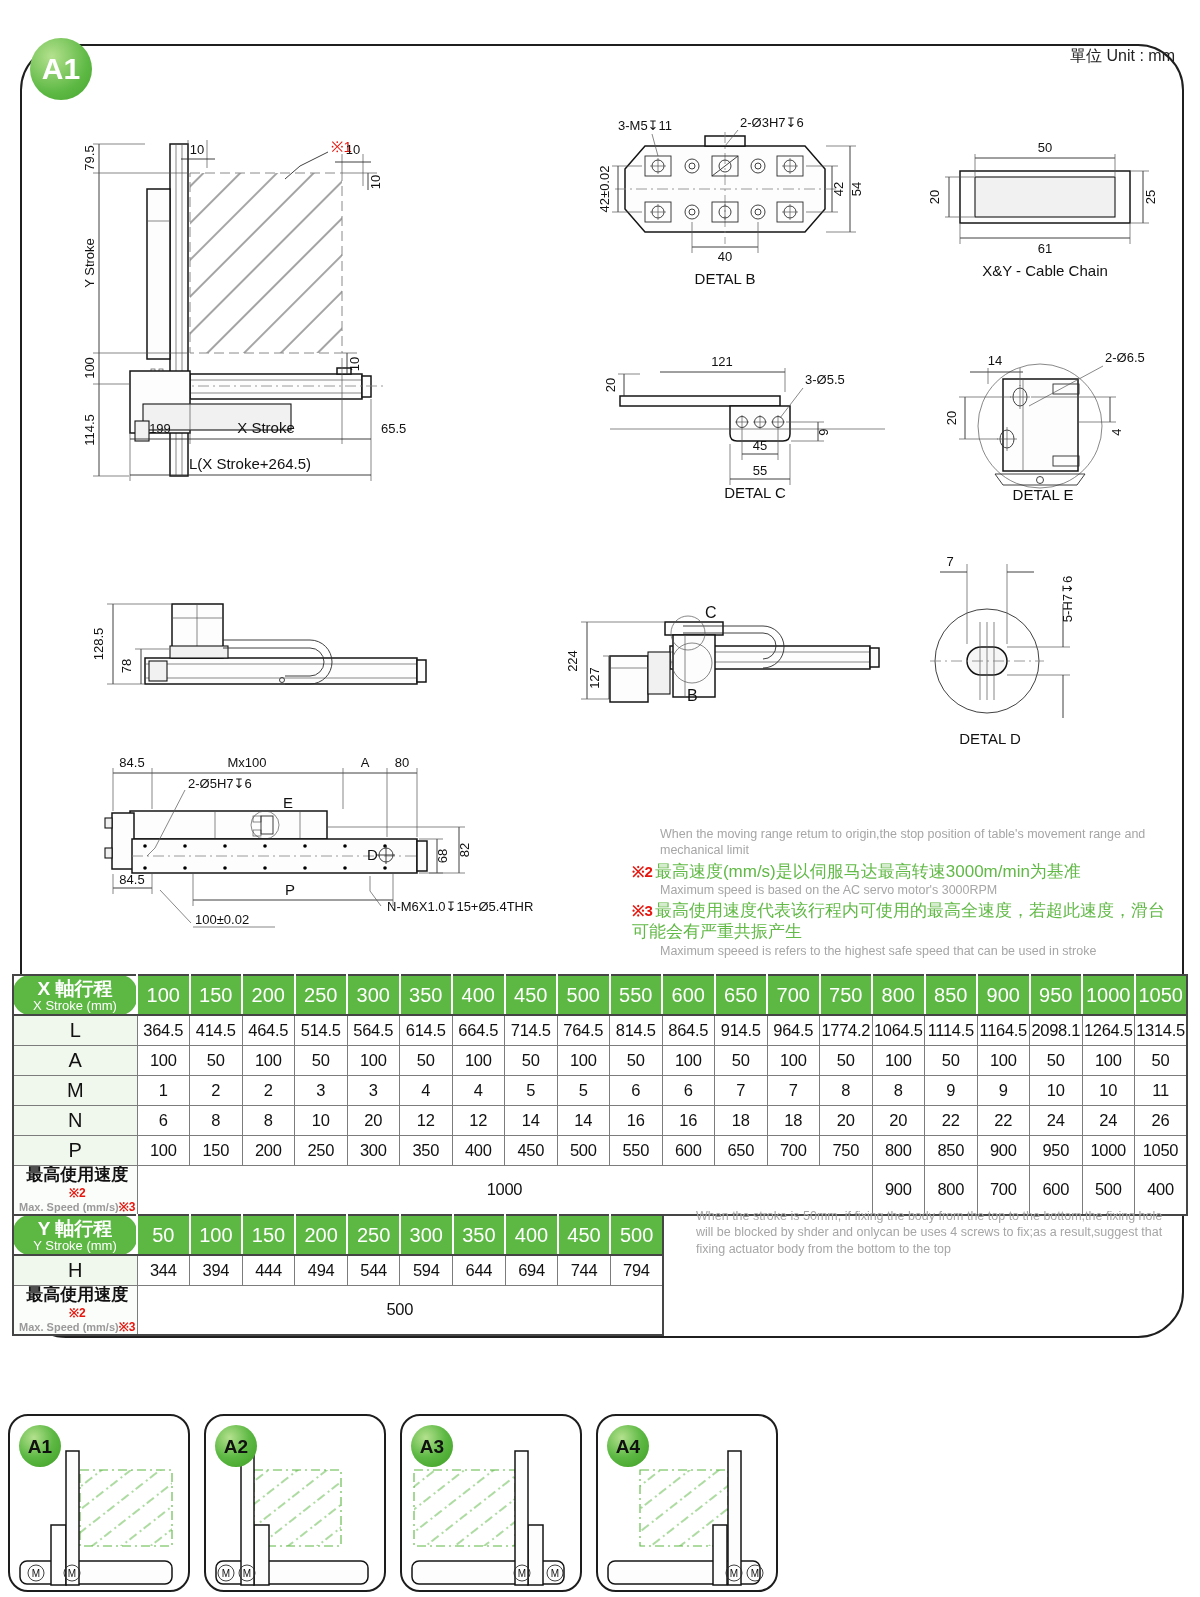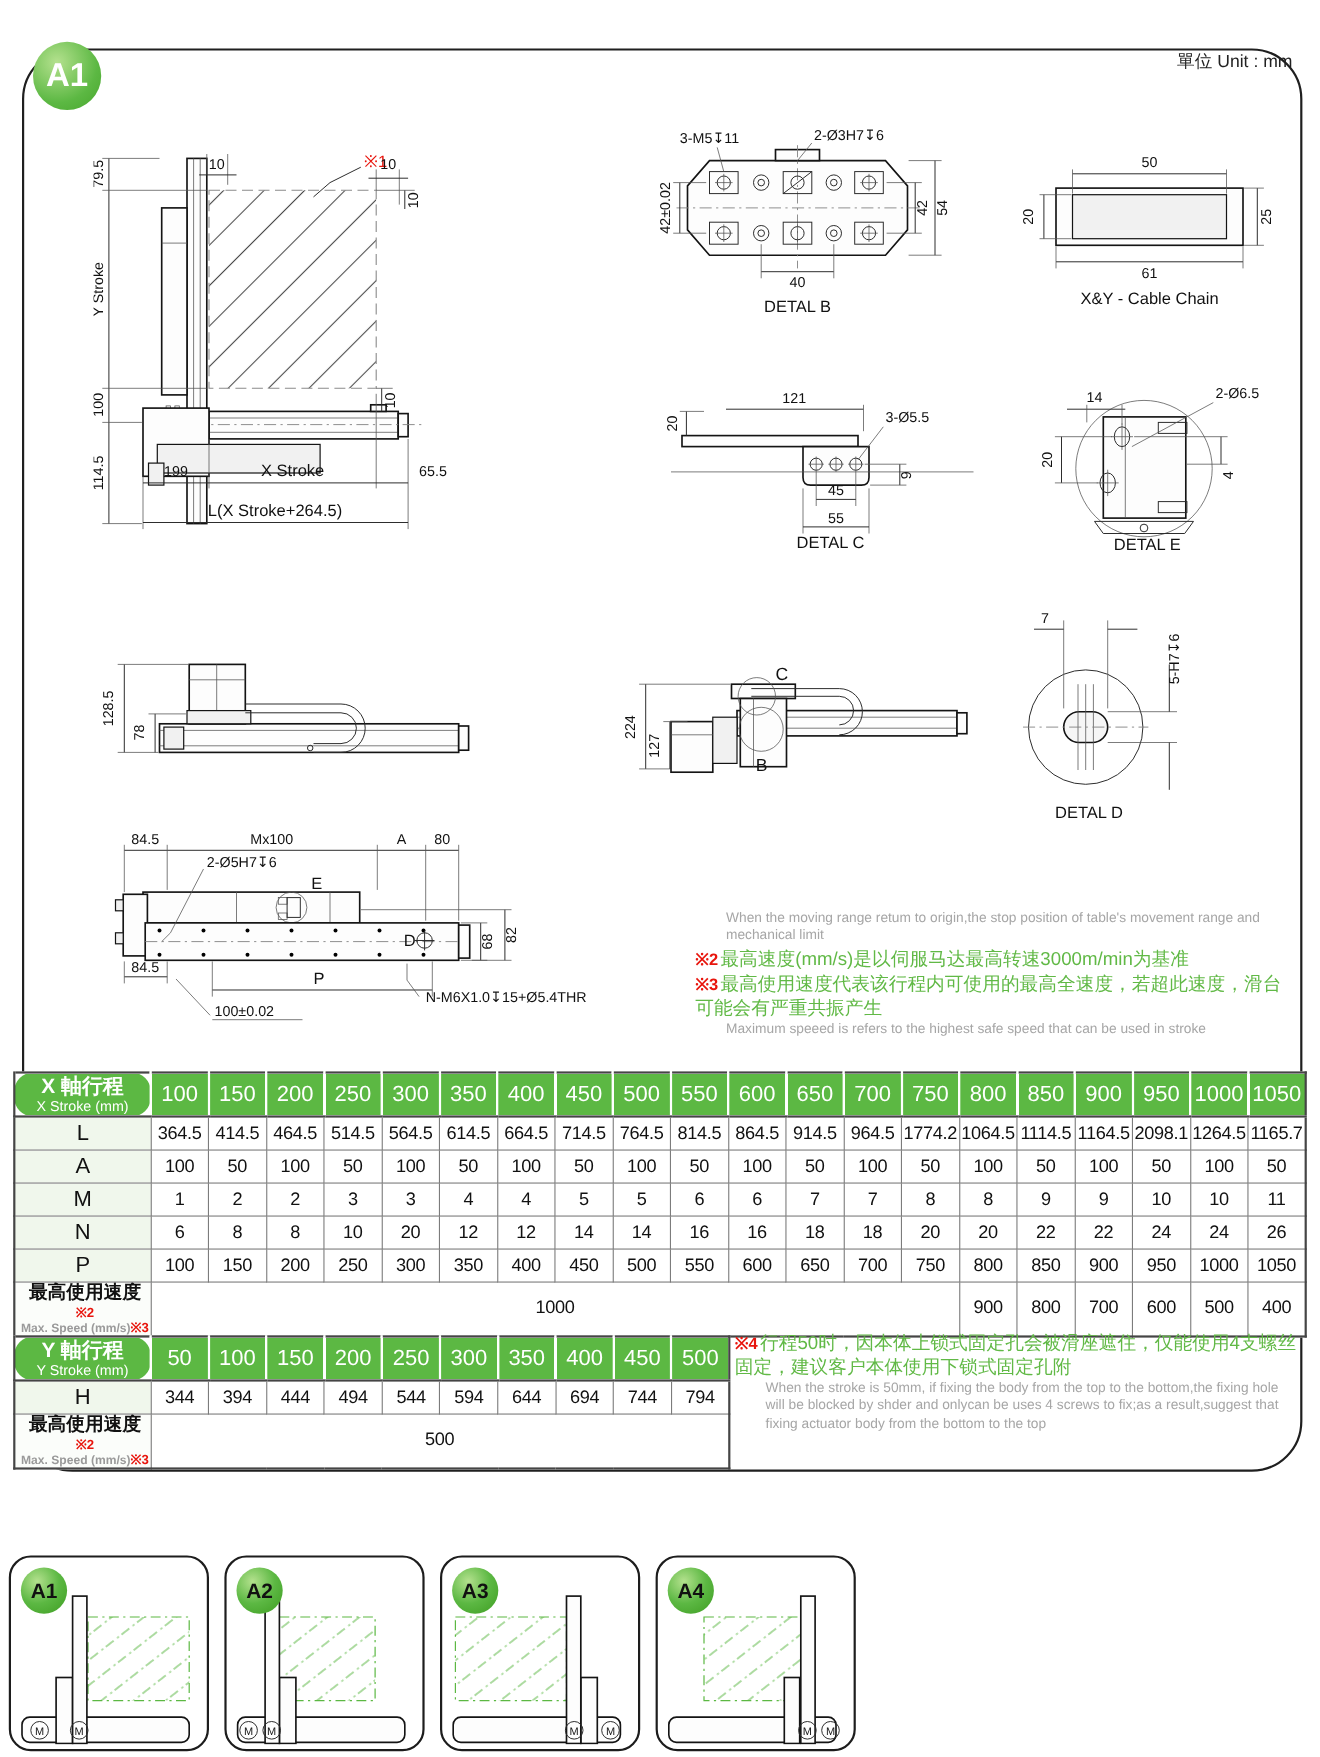--- a/index.html
+++ b/index.html
@@ -472,20 +472,21 @@
     <text transform="rotate(-90 384 122)" x="384" y="122" text-anchor="middle">82</text>
     <text x="47" y="156" text-anchor="middle">84.5</text>
     <text class="t15" x="205" y="167" text-anchor="middle">P</text>
     <text x="302" y="183">N-M6X1.0↧15+Ø5.4THR</text>
     <text x="110" y="196">100±0.02</text>
   </svg>
 
   <div class="notes" style="left:632px;top:810px;width:545px">
     <div class="note-en">When the moving range retum to origin,the stop position of table's movement range and mechanical limit</div>
     <div class="note-line"><span class="mk">※2</span><span class="zh">最高速度(mm/s)是以伺服马达最高转速3000m/min为基准</span></div>
+    <div class="note-en">Maximum speed is based on the AC servo motor's 3000RPM</div>
     <div class="note-line"><span class="mk">※3</span><span class="zh">最高使用速度代表该行程内可使用的最高全速度，若超此速度，滑台可能会有严重共振产生</span></div>
     <div class="note-en">Maximum speeed is refers to the highest safe speed that can be used in stroke</div>
   </div>
 
   <table class="dtable" style="left:12px;top:958px;width:1176px">
     <colgroup>
         <col style="width:124px">
         <col span="20">
       </colgroup>
     <thead>
@@ -531,21 +532,21 @@
           <td>814.5</td>
           <td>864.5</td>
           <td>914.5</td>
           <td>964.5</td>
           <td>1774.2</td>
           <td>1064.5</td>
           <td>1114.5</td>
           <td>1164.5</td>
           <td>2098.1</td>
           <td>1264.5</td>
-          <td>1165.7</td>
+          <td>1314.5</td>
       </tr>
       <tr class="drow">
         <th class="rl">A</th>
         <td>100</td>
           <td>50</td>
           <td>100</td>
           <td>50</td>
           <td>100</td>
           <td>50</td>
           <td>100</td>
@@ -689,21 +690,20 @@
         <th class="spl">
           <div class="spl-zh"><span>最高使用速度</span><span class="red">※2</span></div>
           <div class="spl-en"><span>Max. Speed (mm/s)</span><span class="red">※3</span></div>
         </th>
         <td class="spv" colspan="10">500</td>
       </tr>
     </tbody>
   </table>
 
   <div class="notes" style="left:668px;top:1192px;width:512px">
-    <div class="note-line"><span class="mk">※4</span><span class="zh">行程50时，因本体上锁式固定孔会被滑座遮住，仅能使用4支螺丝固定，建议客户本体使用下锁式固定孔附</span></div>
     <div class="note-en">When the stroke is 50mm, if fixing the body from the top to the bottom,the fixing hole will be blocked by shder and onlycan be uses 4 screws to fix;as a result,suggest that fixing actuator body from the bottom to the top</div>
   </div>
 
 
   <div class="card" style="left:8px">
     <svg width="174" height="170" viewBox="0 0 174 170">
       <defs>
         <pattern id="pc1" width="18" height="18" patternUnits="userSpaceOnUse" patternTransform="rotate(-38)">
           <line x1="0" y1="9" x2="18" y2="9" stroke="#5cb843" stroke-width="1.1" stroke-dasharray="9 4 2 4"></line>
         </pattern>

